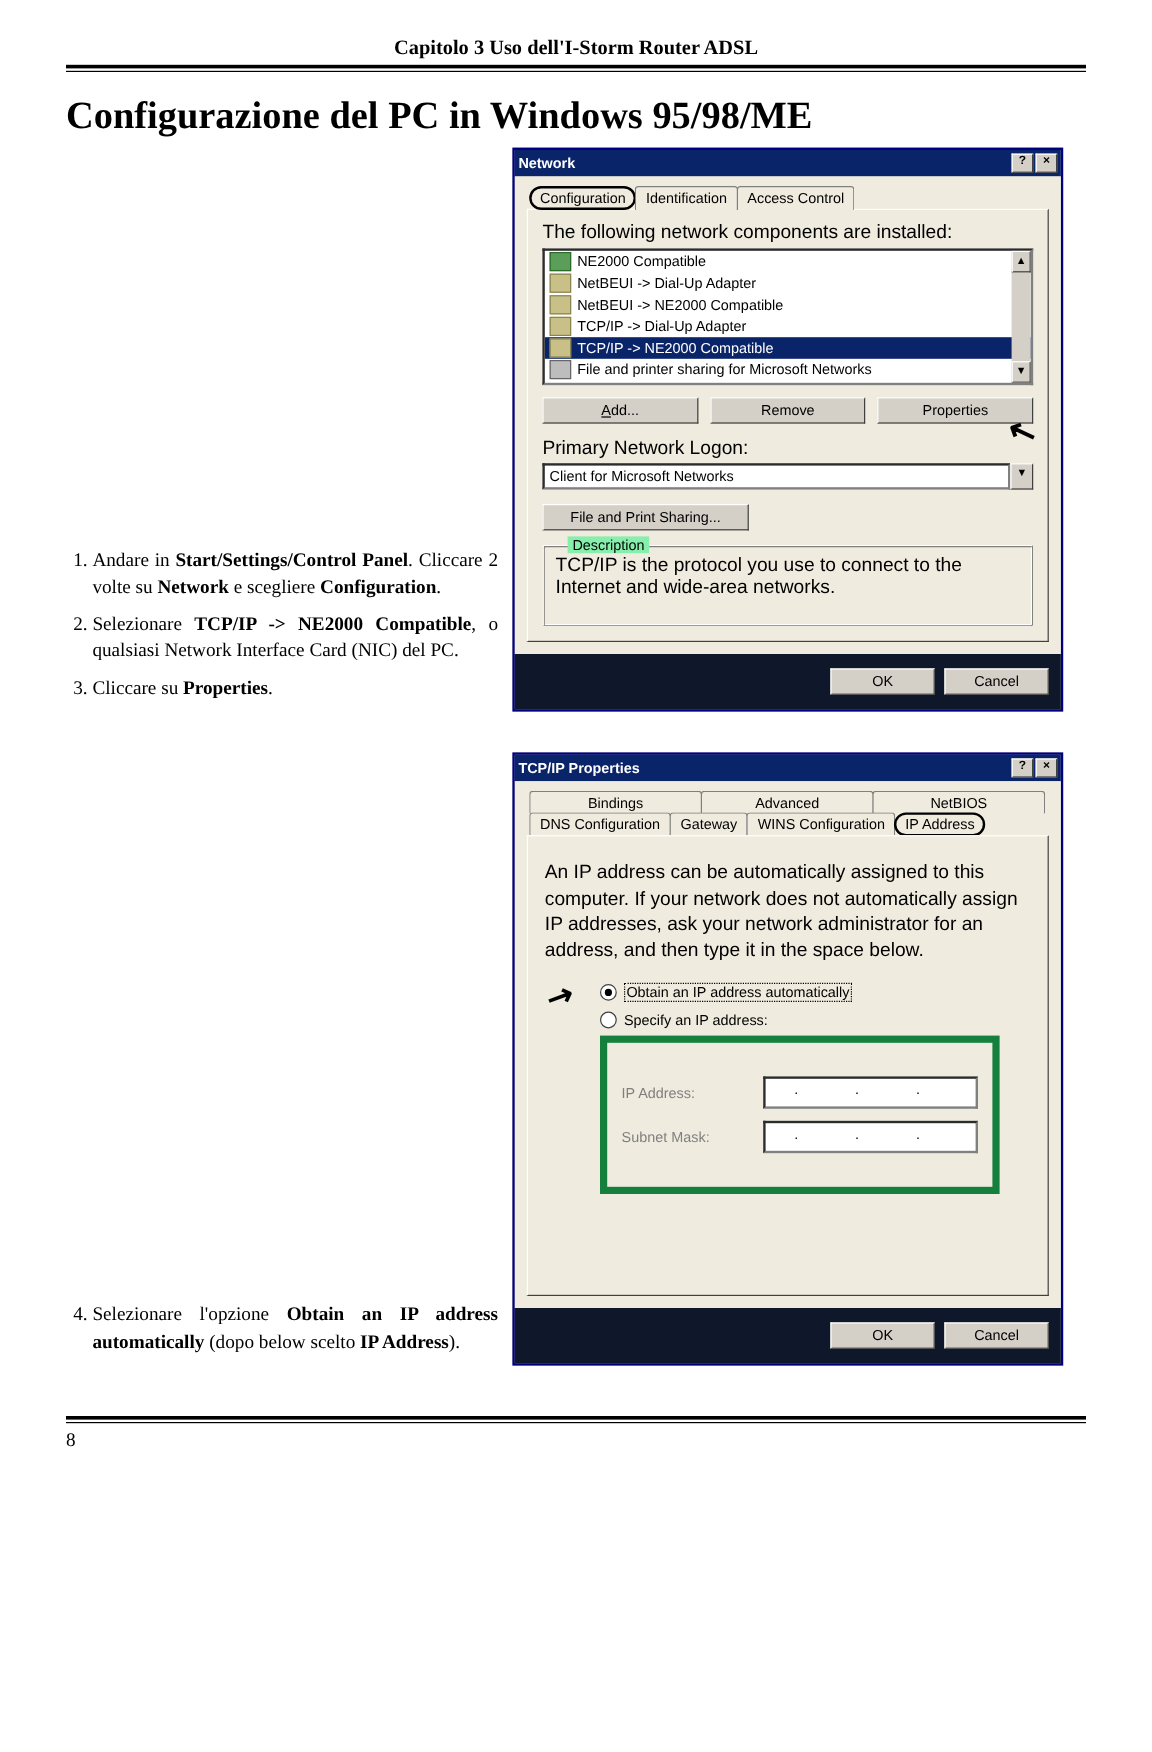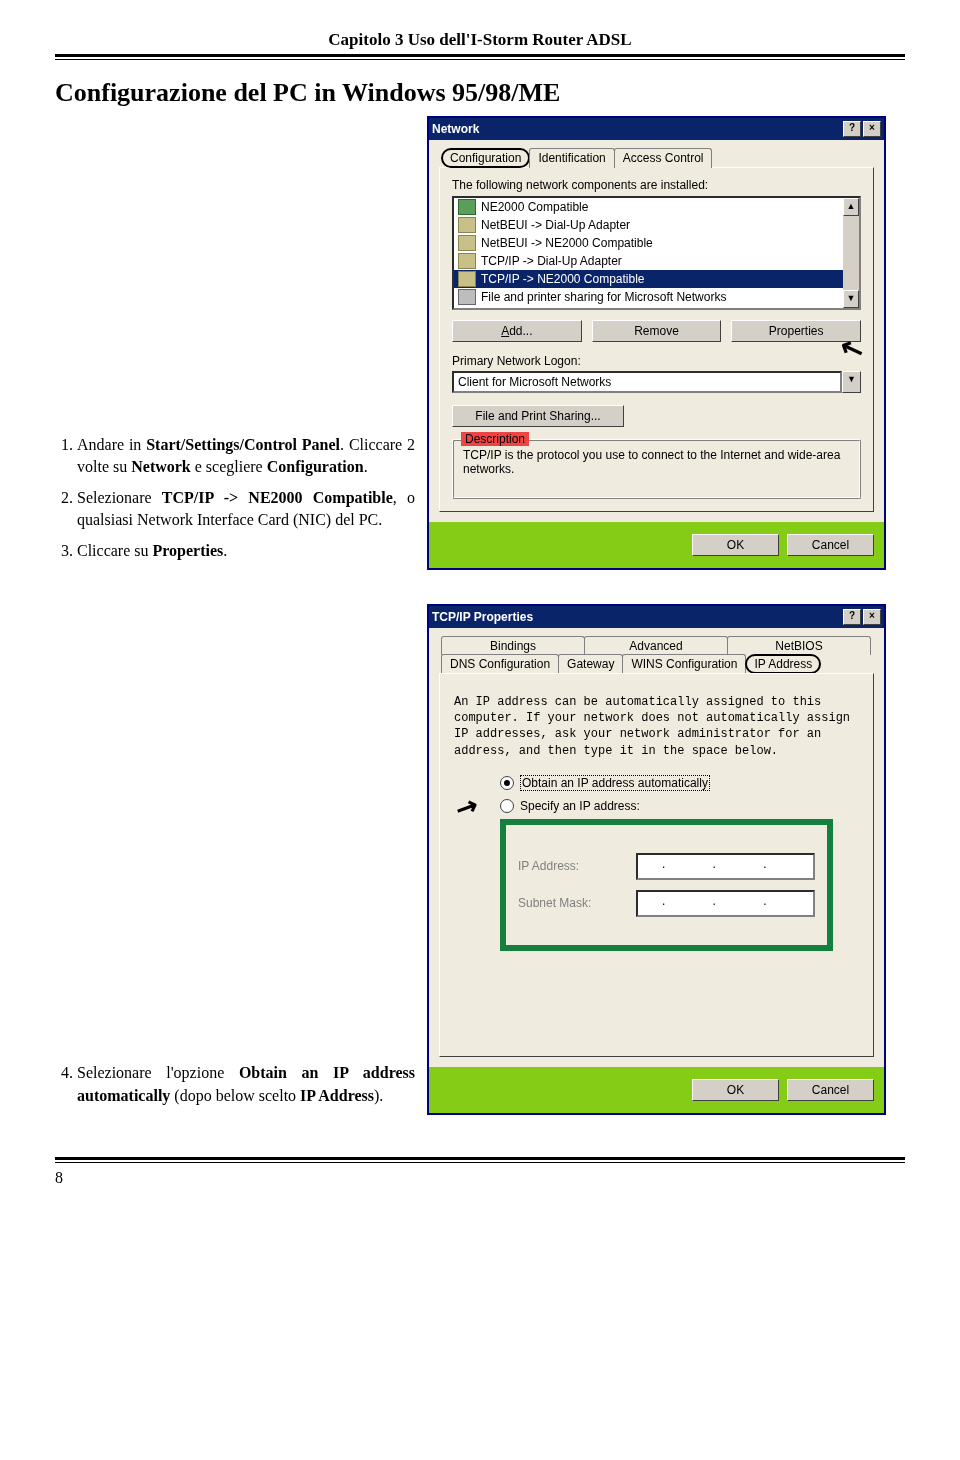--- a/index.html
+++ b/index.html
@@ -22,21 +22,21 @@
     border: none;
     border-top: 3px solid #000;
     margin: 0;
   }
   .rule-thin {
     border: none;
     border-top: 1px solid #000;
     margin: 2px 0 0 0;
   }
   .section-title {
-    font-size: 26px;
+    font-size: 32px;
     font-weight: bold;
     margin: 18px 0 8px 0;
   }
   .content-row {
     display: flex;
     gap: 12px;
     align-items: flex-end;
   }
   .text-col {
     width: 360px;
@@ -148,21 +148,21 @@
     font-size: 12px;
     text-align: center;
     display: inline-block;
   }
   .btn3row { display:flex; gap:10px; margin-top:10px; }
   .btn3row .btn { flex:1; }
   .arrow-marker{
     position:absolute; font-size:28px; font-weight:bold; transform:rotate(-20deg);
     pointer-events:none;
   }
-  .label-txt { font-size:12px; }
+  .label-txt { font-size:16px; }
   .combo {
     display:flex; margin-top:3px;
   }
   .combo .cbox{
     flex:1; background:#fff; border:2px inset #808080;
     padding:2px 4px; font-size:12px;
   }
   .combo .cbtn{
     width:17px; background:#d4d0c8;
     border:1px solid #fff; border-right-color:#404040; border-bottom-color:#404040;
@@ -172,33 +172,33 @@
     border:1px solid #808080;
     border-radius:2px;
     padding: 8px 10px 10px 10px;
     margin-top:12px;
     position:relative;
     border-top-color:#fff;
     border-left-color:#fff;
     box-shadow: inset 1px 1px 0 #808080, inset -1px -1px 0 #fff;
   }
   .group .legend{
-    position:absolute; top:-8px; left:8px;
-    background:#ef4444; padding:0 4px; font-size:12px;
+    position:absolute; top:-8px; left:20px;
+    background:#86efac; padding:0 4px; font-size:12px;
   }
   .okcancel{
     display:flex; justify-content:flex-end; gap:8px;
     padding:12px 10px;
-    background:#84cc16;
+    background:#0f172a;
   }
   .okcancel .btn{ width:85px; }
 
   
   .tabs-row2 { margin-top: -1px; }
-  .infotxt { font-size:12px; margin:10px 2px 16px 2px; line-height:1.35;font-family:Liberation Mono, monospace; }
+  .infotxt { font-size:16px; margin:10px 2px 16px 2px; line-height:1.35; }
   .radio-row { display:flex; align-items:center; gap:6px; margin:4px 0 4px 48px; font-size:12px; }
   .radio-dot{
     width:12px;height:12px;border:1px solid #404040;border-radius:50%;background:#fff;display:inline-flex;align-items:center;justify-content:center;
   }
   .radio-dot .d{width:6px;height:6px;background:#000;border-radius:50%;}
   .radio-row.sel .radio-label{ border:1px dotted #000; padding:0 1px;}
   .ipgroup{
     border:6px solid #15803d; padding:18px 12px 18px 12px; margin:6px 28px 20px 48px;
     color:#808080;
   }

